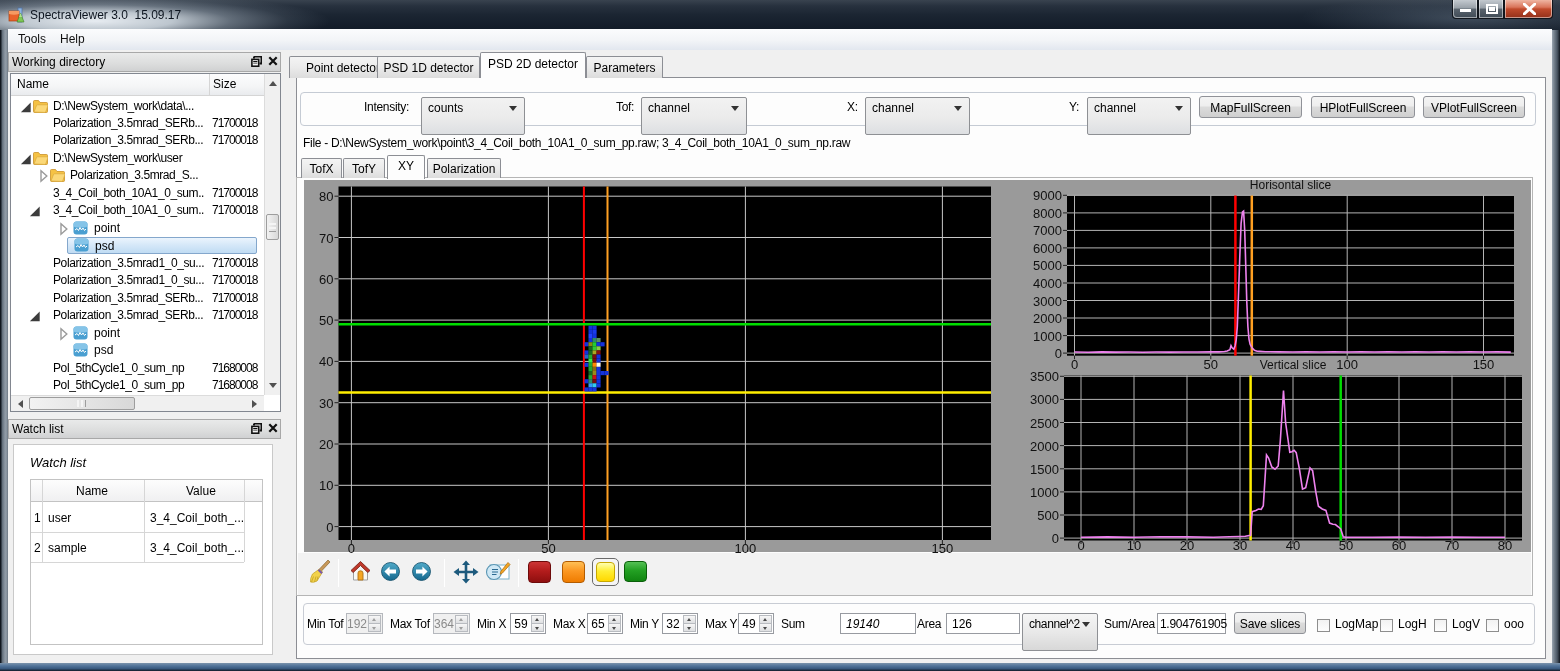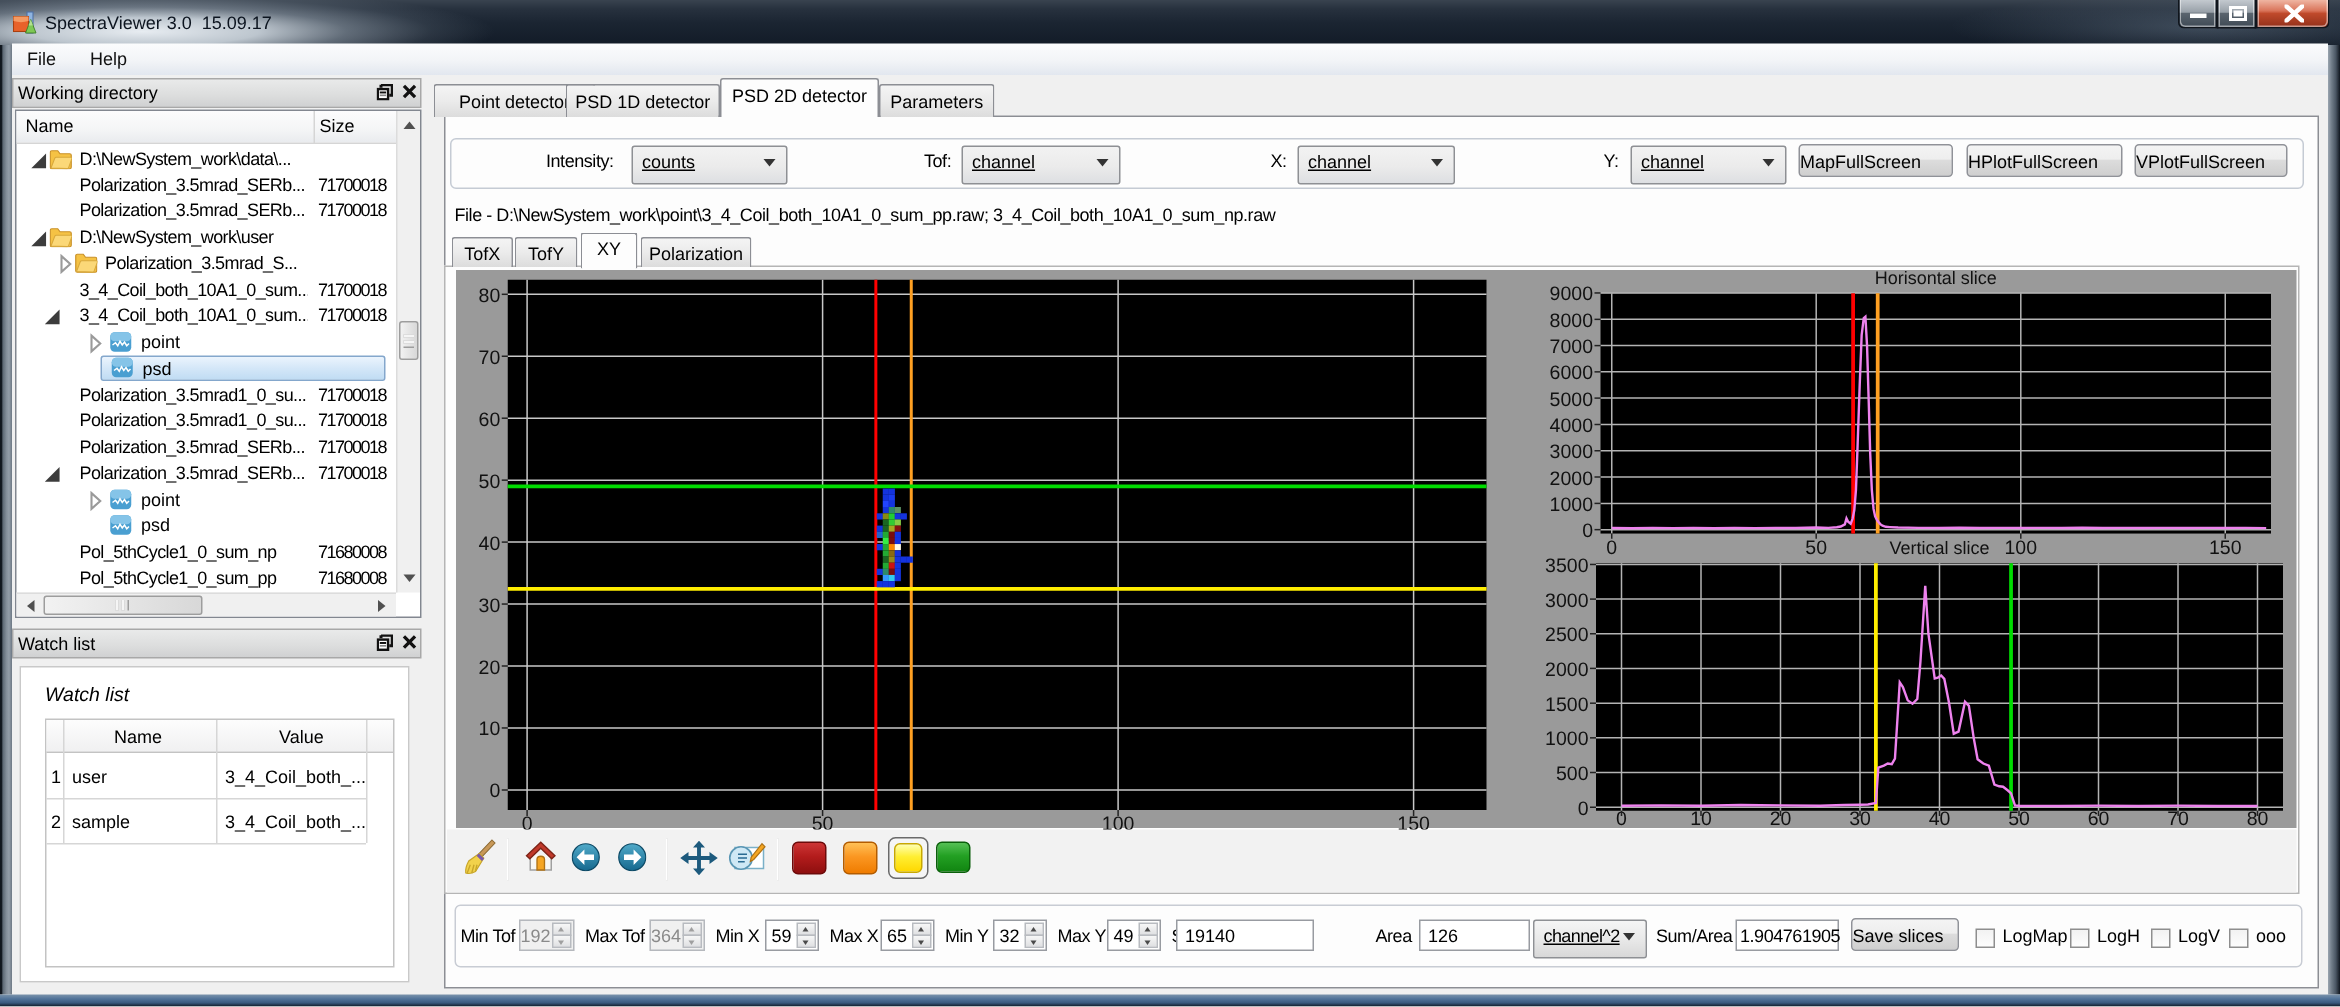--- a/index.html
+++ b/index.html
@@ -66,25 +66,25 @@
 #wtable .hln { position:absolute; left:0; width:213px; height:1px; background:#d6d6d6; }
 
 
 .tab { position:absolute; top:56px; height:22px; border:1px solid #8c8e94; border-bottom:none; border-top-left-radius:2px; border-top-right-radius:2px;
   background:linear-gradient(#f4f4f4 0%, #ebebeb 50%, #dcdcdc 100%); text-align:center; padding-top:4px; }
 .tabsel { top:52px; height:26px; background:#fdfdfd; z-index:5; }
 #maincontent { left:296px; top:77px; width:1250px; height:582px; background:#fdfdfd; border:1px solid #8c8e94; }
 
 
 #gbox { left:300px; top:92px; width:1236px; height:34px; border:1px solid #c5cbd4; border-radius:4px; background:#fdfdfd; }
-.combo { position:absolute; height:26px; border:1px solid #8e9094; border-radius:2px;
-  background:linear-gradient(#f2f2f2 0%, #ebebeb 55%, #dddfe2 100%); padding:3px 0 0 6px;text-decoration:underline; }
+.combo { position:absolute; height:38px; border:1px solid #8e9094; border-radius:2px;
+  background:linear-gradient(#f2f2f2 0%, #ebebeb 55%, #dddfe2 100%); padding:3px 0 0 6px; }
 .combo .ca { position:absolute; right:7px; top:8px; width:0; height:0; border-left:4px solid transparent; border-right:4px solid transparent; border-top:5px solid #333; }
 .btn7 { position:absolute; height:22px; border:1px solid #909298; border-radius:3px;
-  background:linear-gradient(#f4f4f4 0%, #eeeeee 45%, #dcdcdc 50%, #cfcfcf 100%); text-align:left; padding-top:4px; }
+  background:linear-gradient(#f4f4f4 0%, #eeeeee 45%, #dcdcdc 50%, #cfcfcf 100%); text-align:center; padding-top:4px; }
 .lbl { position:absolute; white-space:nowrap; letter-spacing:-0.3px; }
 
 
 .stab { position:absolute; top:158px; height:20px; border:1px solid #8c8e94; border-bottom:none; border-top-left-radius:2px; border-top-right-radius:2px;
   background:linear-gradient(#f4f4f4 0%, #ebebeb 50%, #dcdcdc 100%); text-align:center; padding-top:3px; }
 .stabsel { top:155px; height:24px; background:#fdfdfd; z-index:5; }
 #plotframe { left:296px; top:177px; width:1237px; height:419px; background:#fdfdfd; border:1px solid #b5b5b5; }
 
 
 #toolbar { left:298px; top:553px; width:1233px; height:42px; background:#f2f2f2; }
@@ -134,21 +134,21 @@
 <div class="abs winbtn" id="btn-close">
     <div class="inner"></div>
     <svg style="position:absolute;left:18px;top:3px;" width="13" height="12" viewBox="0 0 13 12">
       <path d="M1,1 L12,11 M12,1 L1,11" stroke="#fff" stroke-width="3" stroke-linecap="round"></path>
     </svg>
   </div>
 <div class="abs" id="borderL"></div>
 <div class="abs" id="borderR"></div>
 <div class="abs" id="borderB"></div>
 <div class="abs" id="menubar">
-    <span style="left:10px;">File</span>
+    <span style="left:10px;">Tools</span>
     <span style="left:52px;">Help</span>
   </div>
 
 <div class="abs docktitle" style="left:8px; top:52px; width:273px; height:20px;">
   <span style="position:absolute; left:3px; top:2px;">Working directory</span>
   <svg class="dockico" style="left:242px;" width="11" height="11" viewBox="0 0 11 11">
       <path d="M3,0.5 L10.5,0.5 L10.5,7.5 L8.5,7.5 M3,0.5 L3,2.5 M3,0.5 L3,2.2" stroke="#111" stroke-width="2" fill="none"></path>
       <rect x="0.9" y="3.4" width="6.8" height="6.8" fill="#fff" stroke="#111" stroke-width="1.6"></rect>
       <rect x="2.2" y="5" width="4.2" height="1.3" fill="#111"></rect>
       <rect x="2.2" y="7" width="4.2" height="1.1" fill="#888"></rect>
@@ -663,21 +663,21 @@
   </div>
 <div class="abs lbl" style="left:705px; top:617px;">Max Y</div>
 <div class="abs spin" style="left:738px; top:613px; width:36px;">
     <span class="v">49</span>
     <span class="spinbtns">
       <span class="b up" style="top:0;"></span>
       <span class="b dn" style="top:8px;"></span>
     </span>
   </div>
 <div class="abs lbl" style="left:781px; top:617px;">Sum</div>
-<div class="abs field" style="left:784px; top:613px; width:92px;">19140</div>
+<div class="abs field" style="left:840px; top:613px; width:76px;font-style:italic;">19140</div>
 <div class="abs lbl" style="left:917px; top:617px;">Area</div>
 <div class="abs field" style="left:946px; top:613px; width:74px;">126</div>
 <div class="abs combo" style="left:1022px; top:613px; width:76px; letter-spacing:-0.4px; background:linear-gradient(#f5f5f5 0%, #e9e9e9 50%, #d8d8d8 100%);">channel^2<div class="ca"></div></div>
 <div class="abs lbl" style="left:1104px; top:617px;">Sum/Area</div>
 <div class="abs field" style="left:1157px; top:613px; width:69px; padding-left:2px; letter-spacing:-0.3px;">1.904761905</div>
 <div class="abs btn7" style="left:1234px; top:612px; width:72px;">Save slices</div>
 <div class="abs chkb" style="left:1317px; top:619px;"></div>
 <div class="abs chkl" style="left:1335px; top:617px;">LogMap</div>
 <div class="abs chkb" style="left:1380px; top:619px;"></div>
 <div class="abs chkl" style="left:1398px; top:617px;">LogH</div>

